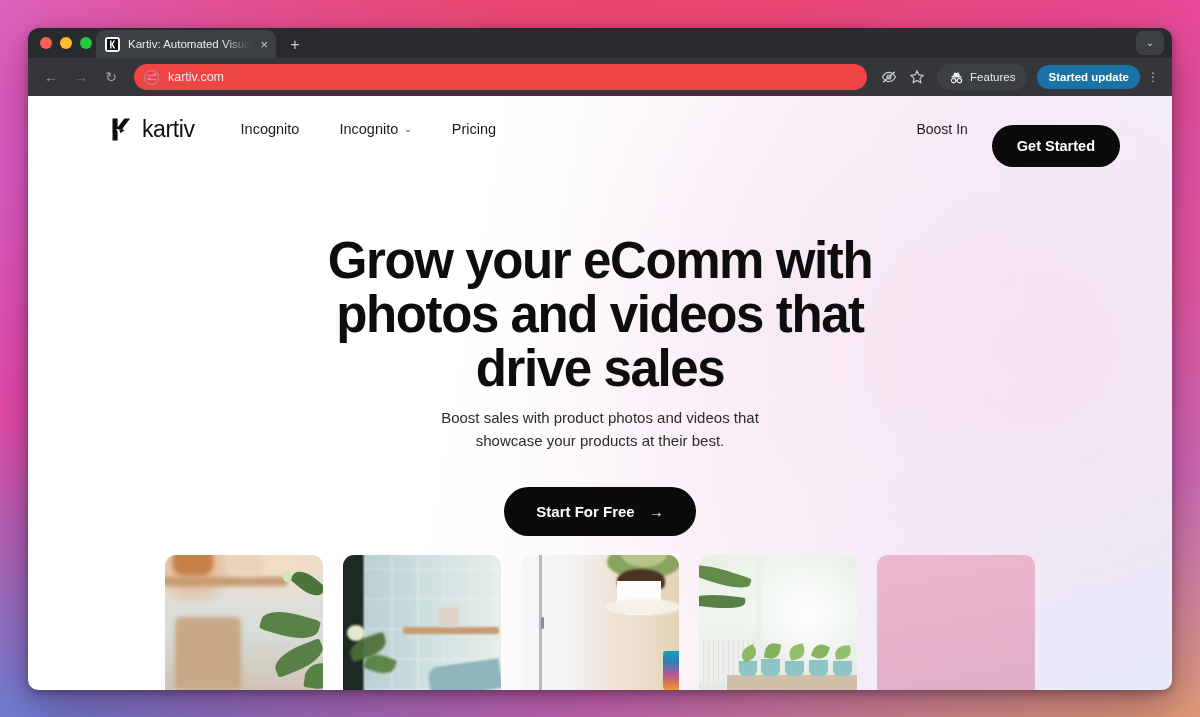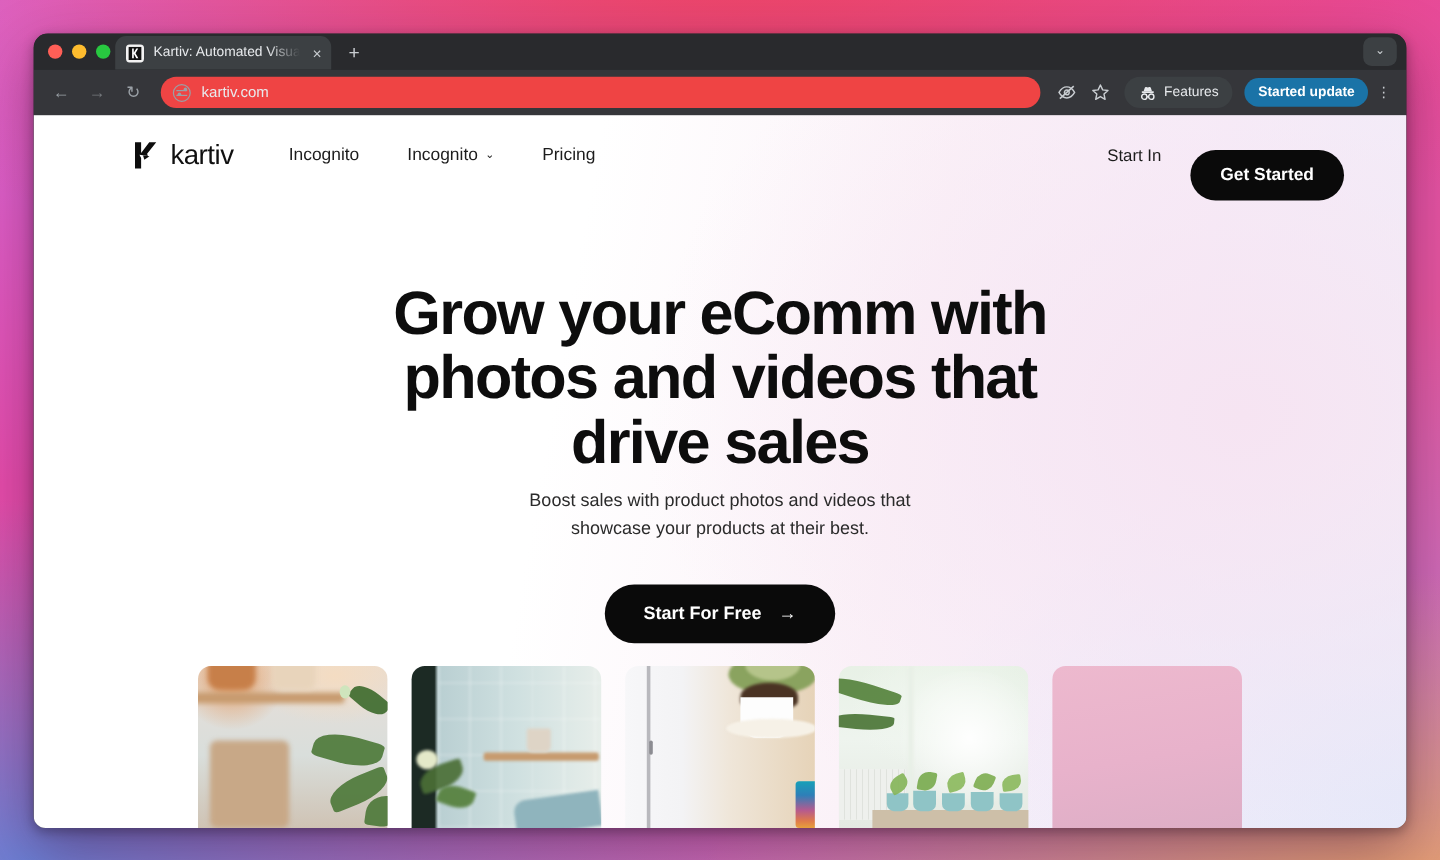--- a/index.html
+++ b/index.html
@@ -266,21 +266,21 @@
         <div class="navlink">
           <span>Incognito</span>
           <span class="chev">⌄</span>
         </div>
         <div class="navlink">
           <span>Pricing</span>
         </div>
       </div>
 
       <div class="nav-right">
-        <span class="signin">Start In</span>
+        <span class="signin">Boost In</span>
         <span class="cta">Get Started</span>
       </div>
     </div>
 
     <div class="hero">
       <h1 class="headline">Grow your eComm with photos and videos that drive sales</h1>
       <p class="sub">Boost sales with product photos and videos that showcase your products at their best.</p>
       <div class="hero-cta">
         <span>Start For Free</span>
         <span class="arrow">→</span>

